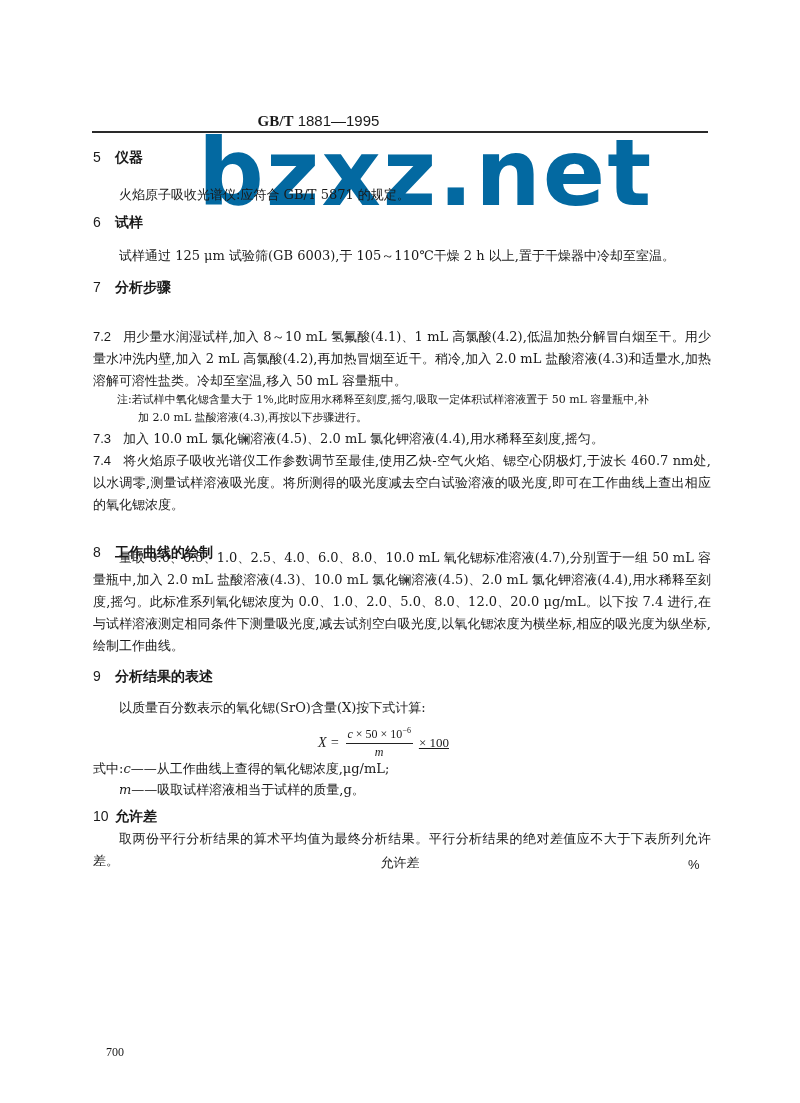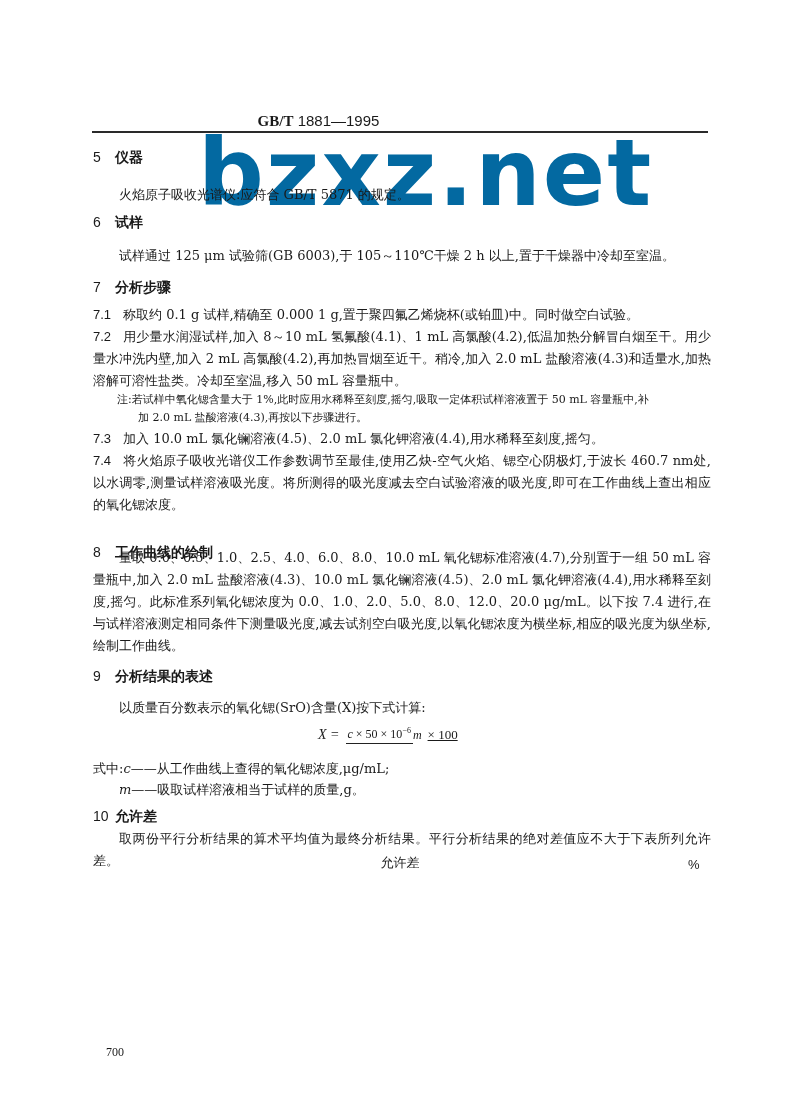--- a/index.html
+++ b/index.html
@@ -29,21 +29,21 @@
     }
     .indent { text-indent: 26px; }
     .sub { position: absolute; left: 93px; width: 618px; font-size: 13px; line-height: 22px; text-align: justify; }
     .sub .sn { display: inline-block; width: 30px; font-family: "Liberation Sans", sans-serif; }
     .note { position: absolute; left: 117px; width: 594px; font-size: 11px; line-height: 18px; }
     .note .cont { padding-left: 21px; display: block; }
     .formula {
       position: absolute; left: 318px; top: 726px; font-size: 14px; font-style: italic;
       display: flex; align-items: center; font-family: "Liberation Serif", serif;
     }
-    .frac { display: inline-flex; flex-direction: row; align-items: center; margin: 0 6px; }
+    .frac { display: inline-flex; flex-direction: column; align-items: center; margin: 0 6px; }
     .frac .numr { font-size: 12px; border-bottom: 1px solid #222; padding: 0 2px 1px; font-style: normal; }
     .frac .numr i { font-style: italic; }
     .frac .den { font-size: 12px; font-style: italic; padding-top: 1px; }
     .formula .tail { font-style: normal; font-size: 13px; text-decoration: underline; }
     .where { position: absolute; left: 93px; font-size: 13px; line-height: 22px; }
     .table-title { position: absolute; left: 0; width: 800px; text-align: center; top: 854px; font-size: 13px; }
     .pct { position: absolute; left: 688px; top: 857px; font-size: 13px; font-family: "Liberation Sans", sans-serif; }
     table.tol {
       position: absolute; left: 89px; top: 902px; width: 620px; border-collapse: collapse;
       font-size: 11px; font-family: "DejaVu Sans", "Liberation Sans", sans-serif;
@@ -73,23 +73,20 @@
   </div>
   <div class="p indent" style="top:184px">火焰原子吸收光谱仪:应符合 GB/T 5871 的规定。</div>
 
   <div class="sec-h" style="top:214px">
     <span class="num">6</span><span>试样</span>
   </div>
   <div class="p indent" style="top:245px">试样通过 125 μm 试验筛(GB 6003),于 105～110℃干燥 2 h 以上,置于干燥器中冷却至室温。</div>
 
   <div class="sec-h" style="top:279px">
     <span class="num">7</span><span>分析步骤</span>
-  </div>
-  <div class="sub" style="top:304px">
-    <span class="sn">7.1</span><span>称取约 0.1 g 试样,精确至 0.000 1 g,置于聚四氟乙烯烧杯(或铂皿)中。同时做空白试验。</span>
   </div>
   <div class="sub" style="top:326px">
     <span class="sn">7.2</span><span>用少量水润湿试样,加入 8～10 mL 氢氟酸(4.1)、1 mL 高氯酸(4.2),低温加热分解冒白烟至干。用少量水冲洗内壁,加入 2 mL 高氯酸(4.2),再加热冒烟至近干。稍冷,加入 2.0 mL 盐酸溶液(4.3)和适量水,加热溶解可溶性盐类。冷却至室温,移入 50 mL 容量瓶中。</span>
   </div>
   <div class="note" style="top:391px">
     <span>注:若试样中氧化锶含量大于 1%,此时应用水稀释至刻度,摇匀,吸取一定体积试样溶液置于 50 mL 容量瓶中,补</span>
     <span class="cont">加 2.0 mL 盐酸溶液(4.3),再按以下步骤进行。</span>
   </div>
   <div class="sub" style="top:428px">
     <span class="sn">7.3</span><span>加入 10.0 mL 氯化镧溶液(4.5)、2.0 mL 氯化钾溶液(4.4),用水稀释至刻度,摇匀。</span>

